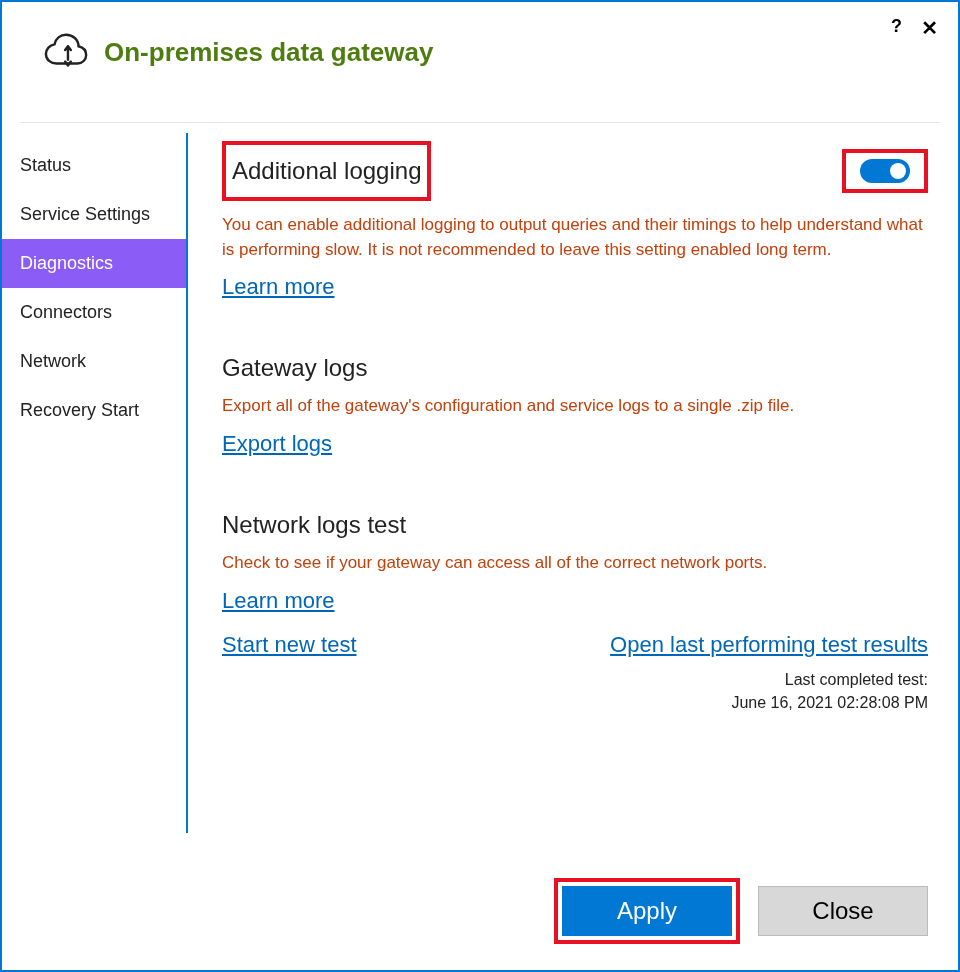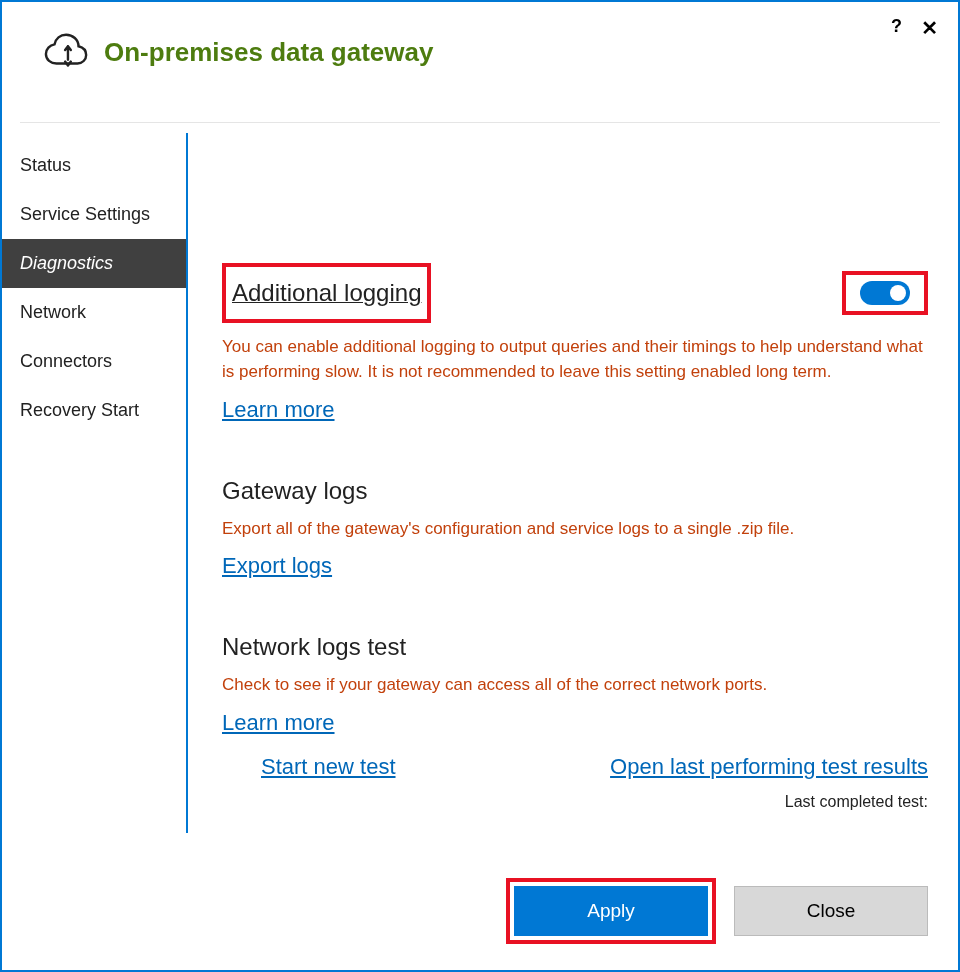--- a/index.html
+++ b/index.html
@@ -40,38 +40,36 @@
   .help-btn { right: 56px; }
   .close-btn { right: 20px; font-size: 20px; }
   .divider {
     height: 1px;
     background: #e5e5e5;
     margin: 30px 18px 0 18px;
   }
   .body-wrap {
     display: flex;
     margin-top: 10px;
-    align-items: flex-end;
   }
   .sidebar {
     width: 186px;
     border-right: 2px solid #0078d4;
     padding-top: 8px;
     min-height: 700px;
   }
   .sidebar-item {
     padding: 14px 18px;
     font-size: 18px;
     cursor: pointer;
     color: #222;
   }
   .sidebar-item.active {
-    background: #404040;
+    background: #8b5cf6;
     color: #fff;
-    font-style: italic;
   }
   .main {
     flex: 1;
     padding: 8px 30px 0 34px;
     position: relative;
   }
   .section { margin-bottom: 54px; }
   .section-head-row {
     display: flex;
     align-items: center;
@@ -92,21 +90,20 @@
     color: #0067b8;
     text-decoration: underline;
     font-size: 22px;
     cursor: pointer;
     display: inline-block;
   }
   .highlight {
     border: 4px solid #e81123;
     padding: 12px 6px;
     display: inline-block;
-    text-decoration: underline;
   }
   .toggle-highlight {
     border: 4px solid #e81123;
     padding: 6px 14px;
   }
   .toggle {
     width: 50px;
     height: 24px;
     background: #0078d4;
     border-radius: 12px;
@@ -120,40 +117,39 @@
     top: 4px;
     width: 16px;
     height: 16px;
     background: #fff;
     border-radius: 50%;
   }
   .link-row {
     display: flex;
     justify-content: space-between;
     margin-top: 18px;
-    margin-left: 39px;
   }
   .last-test {
     text-align: right;
     font-size: 16px;
     margin-top: 10px;
     line-height: 1.45;
   }
   .footer-buttons {
     position: absolute;
     right: 30px;
     bottom: 26px;
     display: flex;
     gap: 18px;
     align-items: center;
   }
   .btn {
-    width: 194px;
+    width: 170px;
     height: 50px;
-    font-size: 19px;
+    font-size: 24px;
     border: 1px solid #bbb;
     background: #d8d8d8;
     cursor: pointer;
     display: flex;
     align-items: center;
     justify-content: center;
   }
   .btn.primary {
     background: #0078d4;
     color: #fff;
@@ -181,22 +177,22 @@
 </div>
 
 <div class="divider"></div>
 
 <div class="body-wrap">
 
   <div class="sidebar">
     <div class="sidebar-item">Status</div>
     <div class="sidebar-item">Service Settings</div>
     <div class="sidebar-item active">Diagnostics</div>
+    <div class="sidebar-item">Connectors</div>
     <div class="sidebar-item">Network</div>
-    <div class="sidebar-item">Connectors</div>
     <div class="sidebar-item">Recovery Start</div>
   </div>
 
   <div class="main">
 
     <div class="section">
       <div class="section-head-row">
         <span class="highlight">
           <span class="section-title">Additional logging</span>
         </span>
@@ -217,20 +213,21 @@
     <div class="section" style="margin-bottom:20px;">
       <div class="section-title" style="margin-bottom:12px;">Network logs test</div>
       <div class="section-desc">Check to see if your gateway can access all of the correct network ports.</div>
       <a class="link">Learn more</a>
       <div class="link-row">
         <a class="link">Start new test</a>
         <a class="link">Open last performing test results</a>
       </div>
       <div class="last-test">
         <div>Last completed test:</div>
+        <div>June 16, 2021 02:28:08 PM</div>
       </div>
     </div>
 
   </div>
 </div>
 
 <div class="footer-buttons">
   <span class="apply-highlight">
     <button class="btn primary">Apply</button>
   </span>

